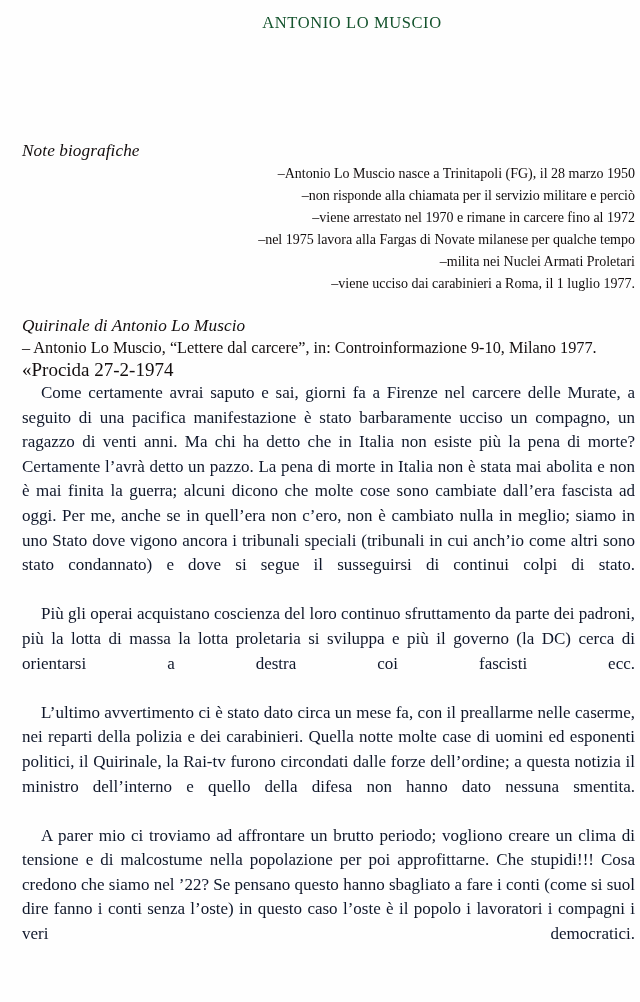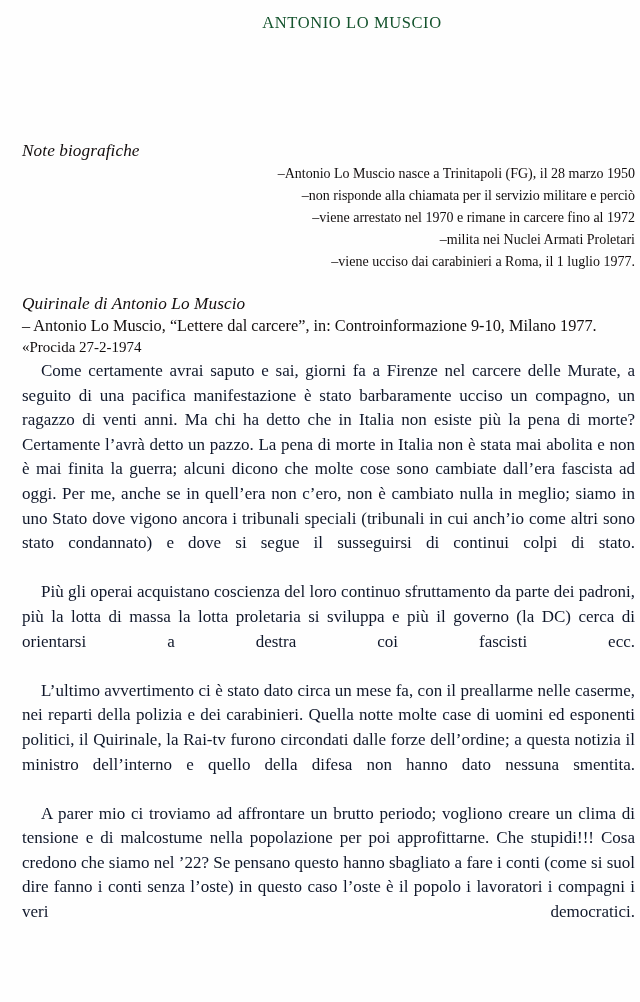--- a/index.html
+++ b/index.html
@@ -81,21 +81,21 @@
   }
 
   .citation {
     font-size: 16.3px;
     line-height: 22px;
     margin: 0;
     white-space: nowrap;
     color: #120d0d;
   }
   .dateline {
-    font-size: 15px;
+    font-size: 19px;
     line-height: 21px;
     margin: 0;
     color: #120d0d;
   }
 
   .letter {
     margin-top: 1px;
   }
   .letter p {
     margin: 0;
@@ -125,20 +125,21 @@
   <div class="running-head">ANTONIO LO MUSCIO</div>
 
   <div class="column">
 
     <div class="section">
       <div class="section-heading">Note biografiche</div>
       <ul class="entry-list">
         <li><span class="dash">–</span><span>Antonio Lo Muscio nasce a Trinitapoli (FG), il 28 marzo 1950</span></li>
         <li><span class="dash">–</span><span>non risponde alla chiamata per il servizio militare e perciò</span></li>
         <li><span class="dash">–</span><span>viene arrestato nel 1970 e rimane in carcere fino al 1972</span></li>
+        <li><span class="dash">–</span><span>nel 1975 lavora alla Fargas di Novate milanese per qualche tempo</span></li>
         <li><span class="dash">–</span><span>milita nei Nuclei Armati Proletari</span></li>
         <li><span class="dash">–</span><span>viene ucciso dai carabinieri a Roma, il 1 luglio 1977.</span></li>
       </ul>
     </div>
 
     <div class="section">
       <div class="section-heading">Quirinale di Antonio Lo Muscio</div>
       <p class="citation">– Antonio Lo Muscio, “Lettere dal carcere”, in: Controinformazione 9-10, Milano 1977.</p>
       <p class="dateline">«Procida 27-2-1974</p>
 

